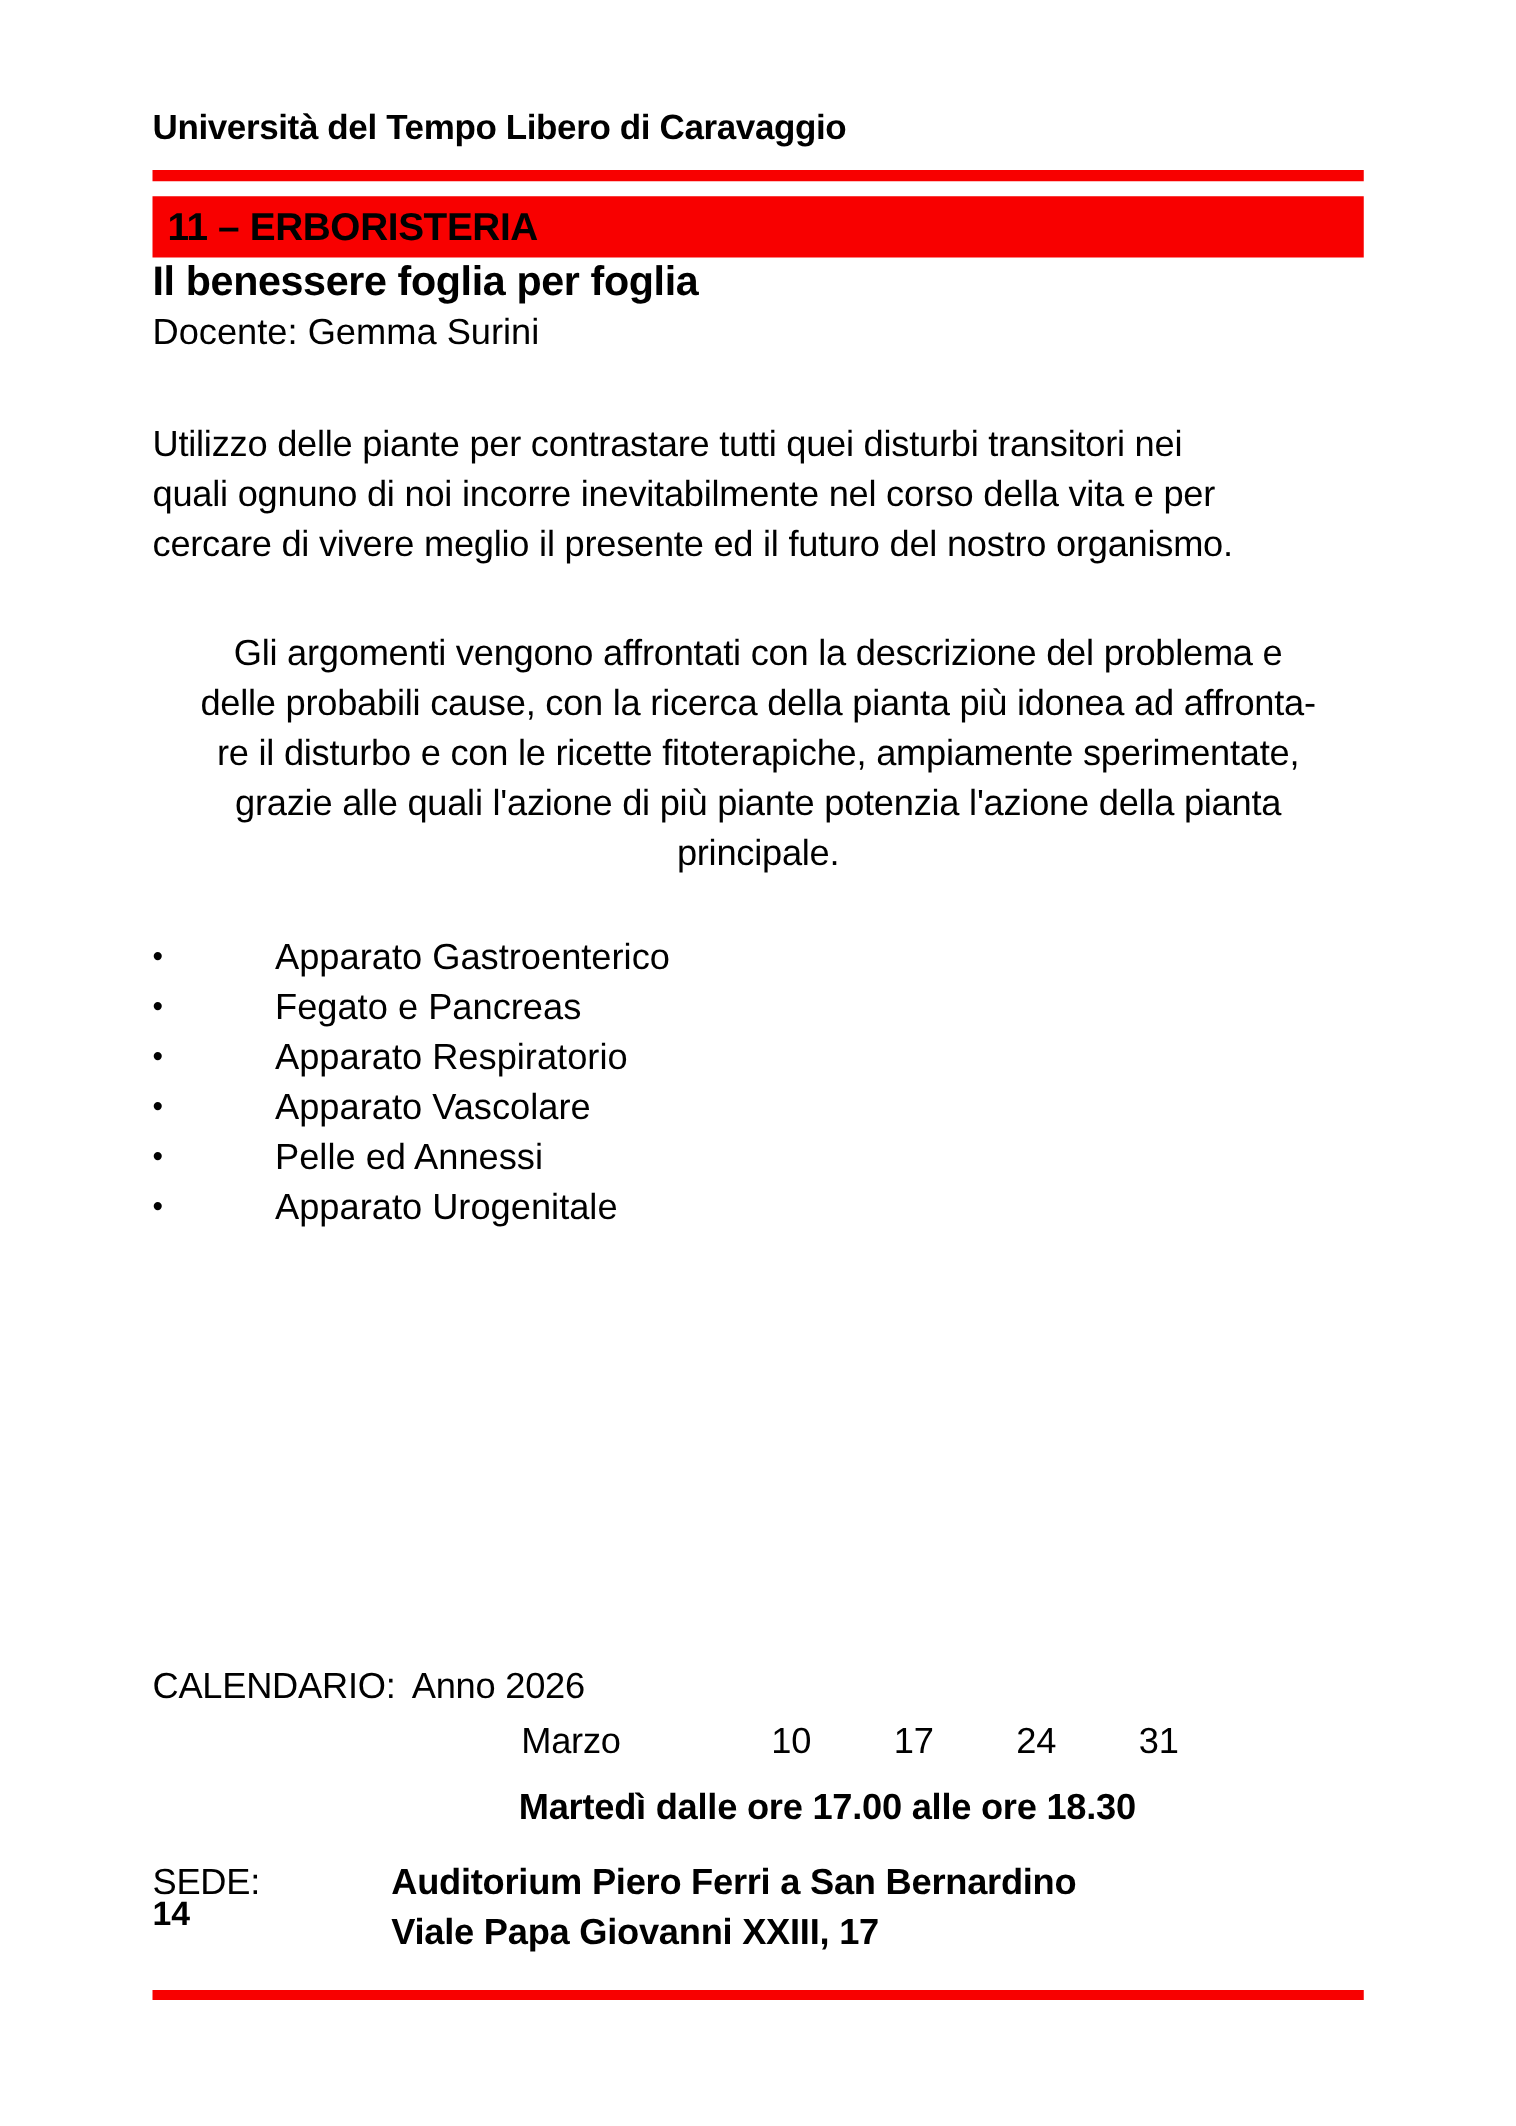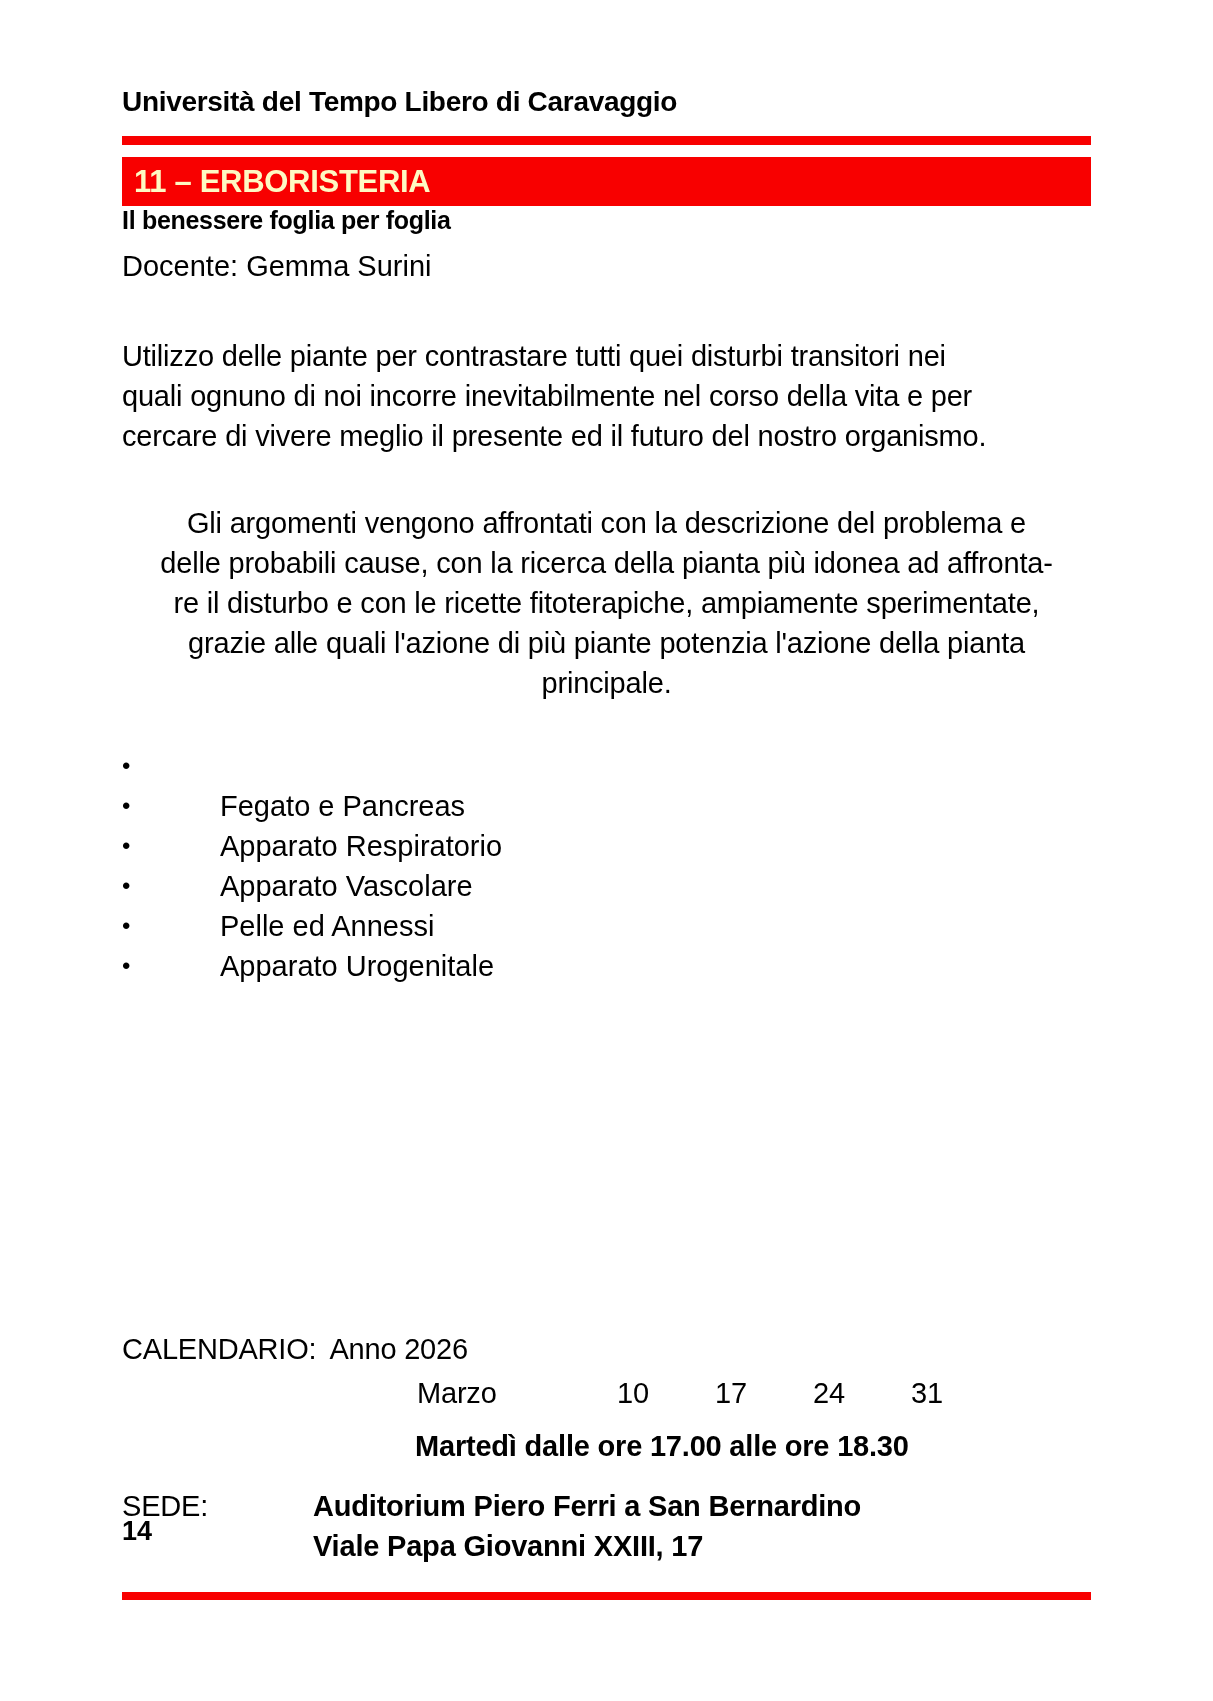--- a/index.html
+++ b/index.html
@@ -27,28 +27,28 @@
   .rule { height: 9px; }
   .rule-top { top: 136px; }
   .rule-bottom { top: 1592px; height: 8px; }
 
   .banner {
     top: 157px;
     height: 49px;
     line-height: 49px;
     padding-left: 12px;
     width: 957px;
-    color: #fef9c3;
+    color: #000000;
     font-size: 31px;
     font-weight: bold;
     letter-spacing: -0.3px;
   }
   .course-title {
     top: 206px;
-    font-size: 25px;
+    font-size: 33px;
     font-weight: bold;
     letter-spacing: -0.3px;
   }
   .docente {
     top: 250px;
     font-size: 29px;
   }
   .para {
     font-size: 29px;
     line-height: 40px;
@@ -131,20 +131,21 @@
 
   <div class="abs para para2">Gli argomenti vengono affrontati con la descrizione del problema e
 delle probabili cause, con la ricerca della pianta più idonea ad affronta-
 re il disturbo e con le ricette fitoterapiche, ampiamente sperimentate,
 grazie alle quali l'azione di più piante potenzia l'azione della pianta
 principale.</div>
 
   <ul class="abs bullets">
     <li>
       <span class="dot">•</span>
+      <span>Apparato Gastroenterico</span>
     </li>
     <li>
       <span class="dot">•</span>
       <span>Fegato e Pancreas</span>
     </li>
     <li>
       <span class="dot">•</span>
       <span>Apparato Respiratorio</span>
     </li>
     <li>

